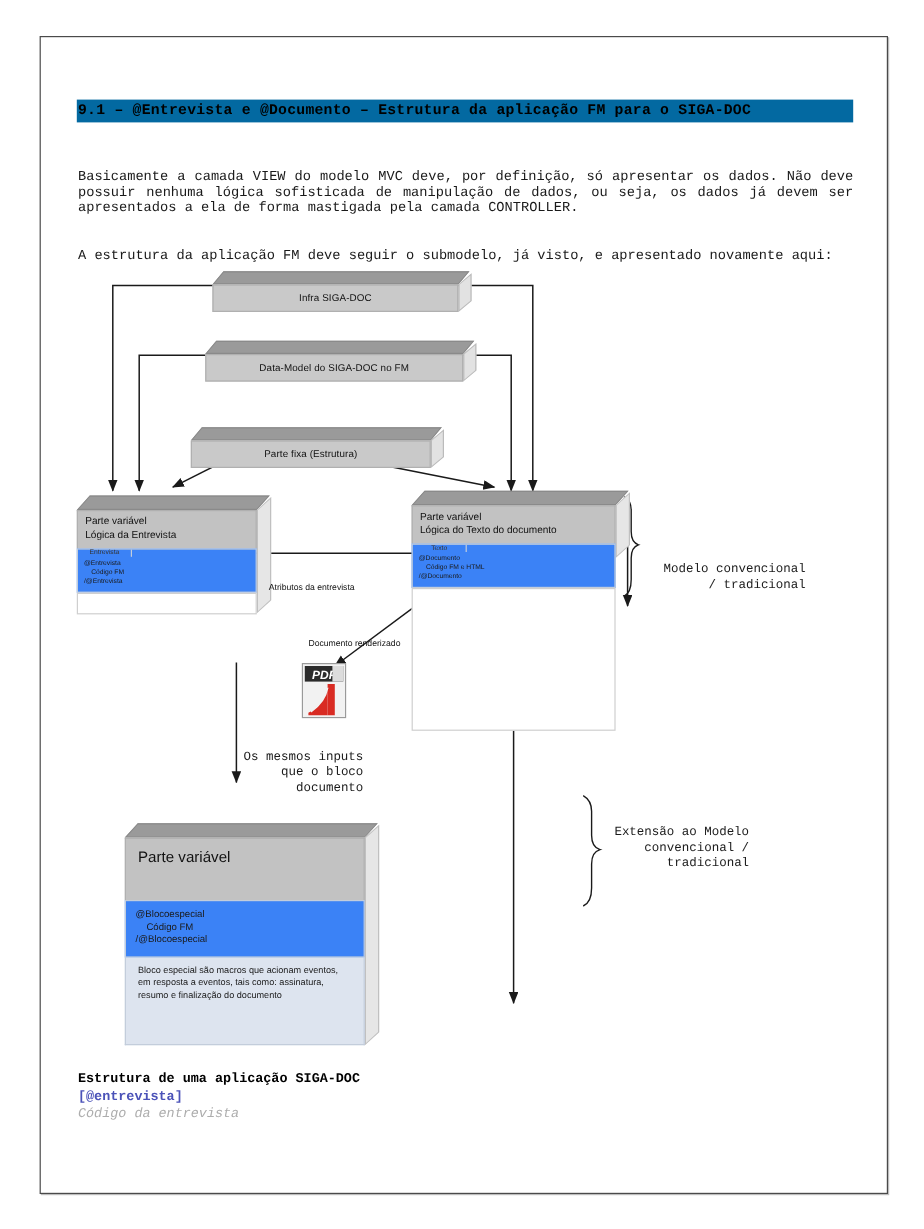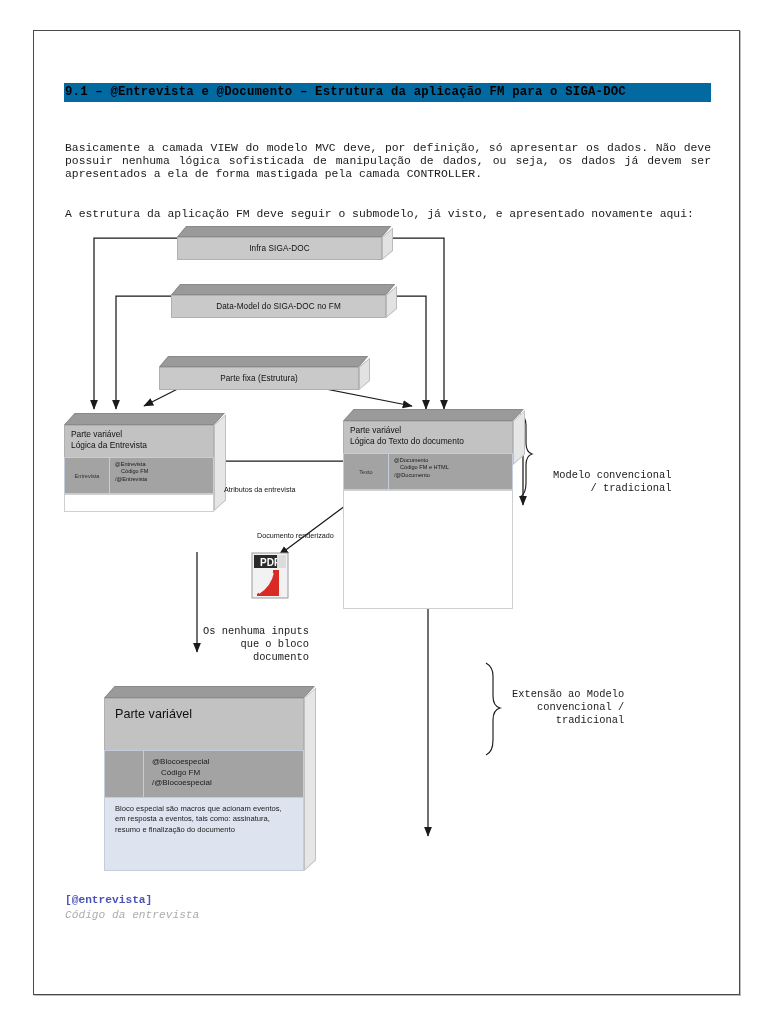--- a/index.html
+++ b/index.html
@@ -42,39 +42,39 @@
   .vbox .lid{position:absolute;left:0;top:0;height:12px;background:#9a9a9a;
              border:1px solid #8a8a8a;box-sizing:border-box;
              transform:skewX(-42deg);transform-origin:bottom left;}
   .vbox .rside{position:absolute;top:12px;width:12px;background:#e6e6e6;
                border:1px solid #c0c0c0;box-sizing:border-box;
                transform:skewY(-42deg);transform-origin:top left;}
   .vbox .hdr{position:absolute;left:0;top:12px;background:#c2c2c2;
              border:1px solid #b0b0b0;border-bottom:none;box-sizing:border-box;
              padding:3px 6px 2px 6px;}
   .vbox .hdr div{font-size:8.4px;color:#111;line-height:10.5px;}
-  .vbox .body{position:absolute;left:0;background:#a3a3a3;
-              border:1px solid #c3cddb;box-sizing:border-box;display:flex;}
+  .vbox .body{position:absolute;left:0;background:#3b82f6;
+              border:1px solid #c3cddb;box-sizing:border-box;display:flex;flex-direction:column;}
   .vbox .body .lbl{display:flex;align-items:center;justify-content:center;
                    font-size:5.6px;color:#333;border-right:1px solid #c3cddb;}
   .vbox .body .code{padding:3px 0 3px 5px;font-size:5.6px;color:#1a1a1a;
                     line-height:7.3px;}
   .vbox .tail{position:absolute;left:0;background:#ffffff;
               border:1px solid #cfcfcf;box-sizing:border-box;}
 
   
   .vbox.big .hdr div{font-size:12.6px;line-height:19px;}
   .vbox.big .body .lbl{font-size:8px;}
   .vbox.big .body .code{font-size:8px;line-height:10.6px;padding:6px 0 6px 8px;}
   .vbox.big .note{position:absolute;left:0;background:#dde4ef;
                   border:1px solid #c3cddb;border-top:none;box-sizing:border-box;
                   padding:6px 10px;font-size:7.6px;line-height:10.4px;color:#1a1a1a;}
 
   
-  .pdficon{position:absolute;left:217px;top:521px;width:38px;height:63px;}
+  .pdficon{position:absolute;left:217px;top:521px;width:38px;height:63px;font-style:italic;}
 
   
   .anno{position:absolute;font-family:"Liberation Mono",monospace;
         font-size:10.4px;line-height:13.2px;color:#1a1a1a;white-space:pre;text-align:right;}
 
   
   .dlabel{position:absolute;font-size:7.2px;color:#111;white-space:nowrap;}
 
   
   .codeblk{position:absolute;left:31px;top:862px;
@@ -207,21 +207,21 @@
         <path d="M22,21 C20,31 14,37 8,41" fill="none" stroke="#f2f2f2" stroke-width="1.6"></path>
         <rect x="26" y="3" width="9" height="13" fill="#dcdcdc"></rect>
       </svg>
     </div>
 
     <div class="dlabel" style="left:190px;top:454px;">Atributos da entrevista</div>
     <div class="dlabel" style="left:223px;top:500px;">Documento renderizado</div>
 
     <div class="anno" style="left:519px;top:438px;">Modelo convencional
 / tradicional</div>
-    <div class="anno" style="left:169px;top:594px;">Os nenhuma inputs
+    <div class="anno" style="left:169px;top:594px;">Os mesmos inputs
 que o bloco
 documento</div>
     <div class="anno" style="left:478px;top:657px;">Extensão ao Modelo
 convencional /
 tradicional</div>
 
     <div class="vbox big" style="left:70px;top:655px;width:200px;height:185px;">
       <div class="lid" style="width:200px;"></div>
       <div class="rside" style="left:200px;height:173px;"></div>
       <div class="hdr" style="width:200px;height:52px;padding:6px 10px;">
@@ -234,17 +234,18 @@
           <div style="padding-left:9px;">Código FM</div>
           <div>/@Blocoespecial</div>
         </div>
       </div>
       <div class="note" style="top:112px;width:200px;height:73px;">Bloco especial são macros que acionam eventos, em resposta a eventos, tais como: assinatura, resumo e finalização do documento</div>
     </div>
 
   </div>
 
   <div class="codeblk">
+    <div class="t">Estrutura de uma aplicação SIGA-DOC</div>
     <div class="b">[@entrevista]</div>
     <div class="g">Código da entrevista</div>
   </div>
 
 </div>
 
 </body></html>

